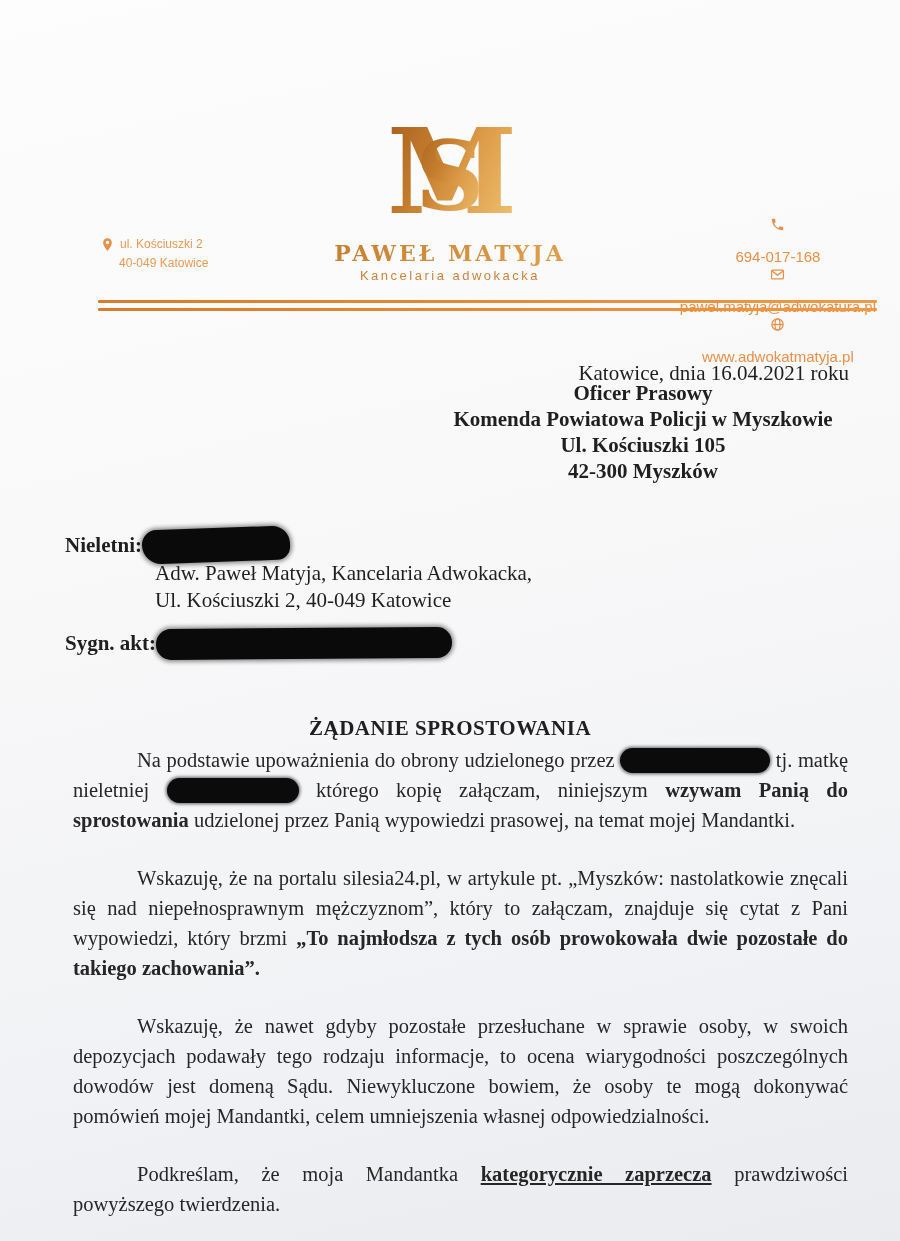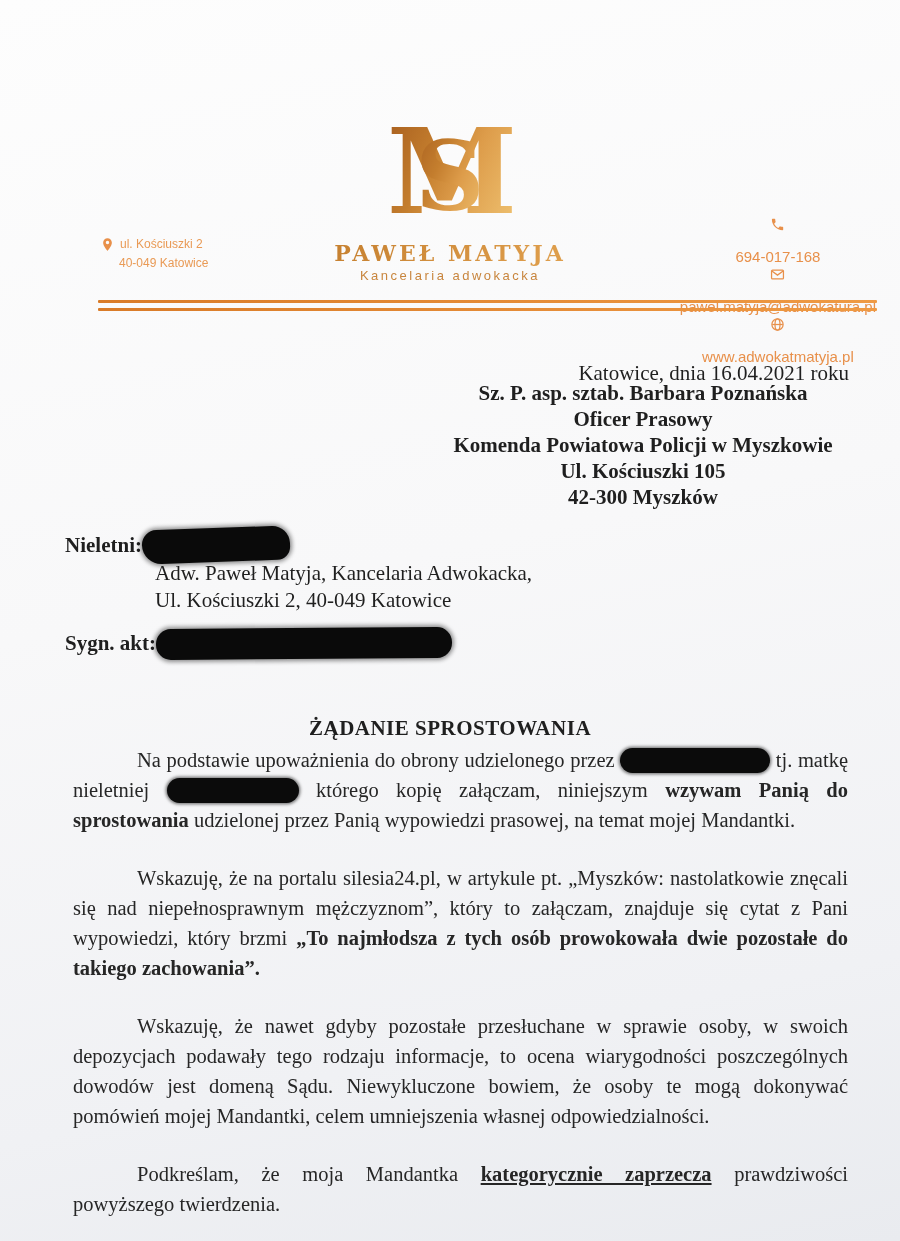--- a/index.html
+++ b/index.html
@@ -129,21 +129,20 @@
 
     <div class="rule-wrap">
       <div class="rule"></div>
       <div class="rule"></div>
     </div>
   </div>
 
   <div class="date-line">Katowice, dnia 16.04.2021 roku</div>
 
   <div class="addressee">
-    <div>Sz. P. asp. sztab. Barbara Poznańska</div>
     <div>Oficer Prasowy</div>
     <div>Komenda Powiatowa Policji w Myszkowie</div>
     <div>Ul. Kościuszki 105</div>
     <div>42-300 Myszków</div>
   </div>
 
   <div class="field-row nieletni-row">
     <span>Nieletni:</span>
     <span class="redact-bar bar-nieletni"></span>
   </div>

